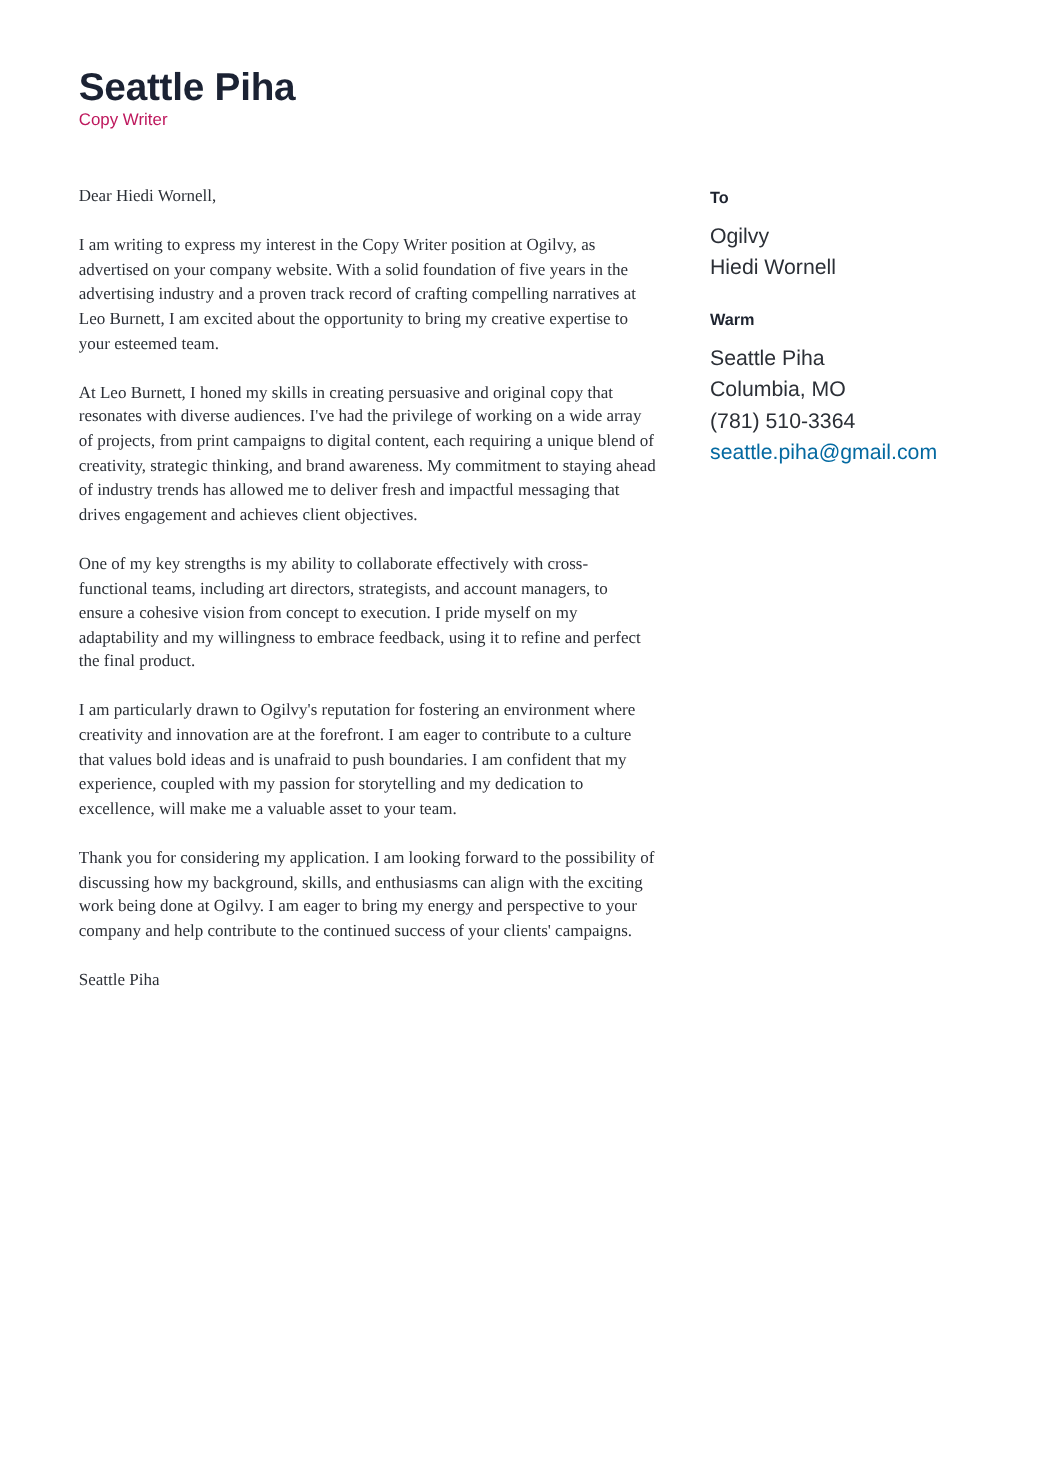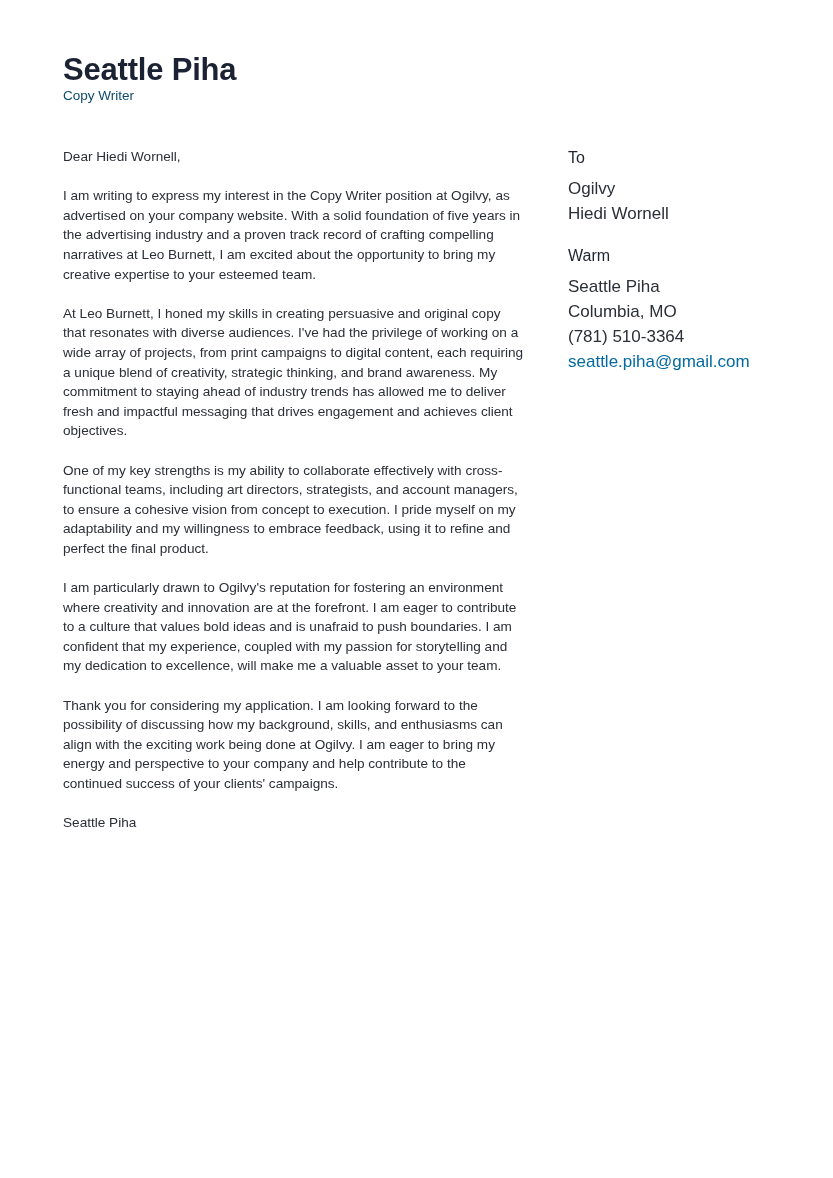--- a/index.html
+++ b/index.html
@@ -6,30 +6,30 @@
   body {
     width: 833px; height: 1178px; position: relative; overflow: hidden;
     font-family: "Liberation Sans", "DejaVu Sans", sans-serif;
     color: #2b2f36;
   }
   .header { position: absolute; left: 63px; top: 52px; }
   .name {
     font-size: 31px; font-weight: bold; color: #1b2233; letter-spacing: -0.2px;
     line-height: 36px; margin: 0;
   }
-  .title { font-size: 13.5px; color: #0c4a6e; line-height: 16px; margin-top: 0; }
+  .title { font-size: 13.5px; color: #be185d; line-height: 16px; margin-top: 0; }
 
   .letter {
     position: absolute; left: 63px; top: 147px; width: 462px;
     font-size: 13.6px; line-height: 19.6px; color: #2b2f36;
   }
-  .letter p { margin: 0 0 19.6px 0; }
+  .letter p { margin: 0 0 19.6px 0; font-family: Liberation Serif, serif; }
 
   .sidebar { position: absolute; left: 568px; top: 148px; width: 220px; }
-  .side-heading { font-size: 16px; font-weight: normal; color: #1e2430; margin: 0 0 8px 0; line-height: 20px; }
+  .side-heading { font-size: 13px; font-weight: bold; color: #1e2430; margin: 0 0 8px 0; line-height: 20px; }
   .side-line { font-size: 17px; line-height: 25px; color: #2b2f36; }
   .side-section { margin-bottom: 20px; }
   .email { color: #0369a1; cursor: pointer; }
 </style>
 </head>
 <body>
 
 <div class="header">
   <h1 class="name">Seattle Piha</h1>
   <div class="title">Copy Writer</div>

